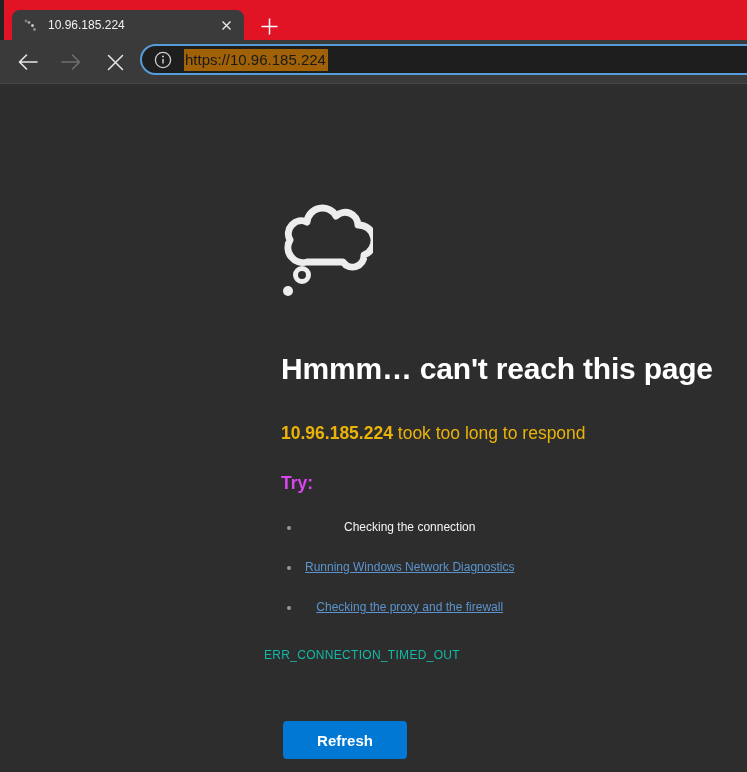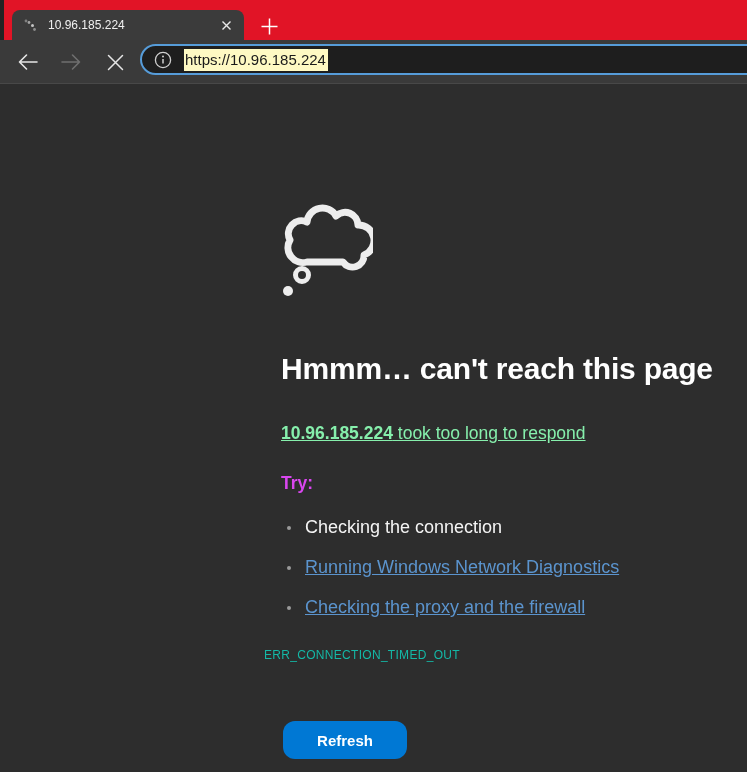--- a/index.html
+++ b/index.html
@@ -51,58 +51,57 @@
   .nav-forward { left: 54px; }
   .nav-stop    { left: 98px; }
   .addressbar {
     position: absolute; left: 140px; right: -16px; top: 44px; height: 31px;
     background: #1e1e1e; border: 2px solid #569cd9; border-radius: 16px;
     display: flex; align-items: center; padding-left: 12px;
   }
   .info-icon { width: 18px; height: 18px; flex: 0 0 auto; margin-right: 12px; }
   .url-text { font-size: 15px; white-space: nowrap; }
   .url-text .selected {
-    background: #fef9c3; color: #1a1a1a; display: inline-block;
+    background: #a16207; color: #1a1a1a; display: inline-block;
     padding: 2px 2px 3px 1px;
   }
 
   
   .content { position: absolute; left: 0; top: 85px; width: 599px; height: 687px; background: #2d2d2d; }
   .cloud-wrap { position: absolute; left: 281px; top: 117px; width: 92px; height: 106px; }
   .err-heading {
     position: absolute; left: 281px; top: 267px; color: #ffffff;
     font-size: 30px; font-weight: 700; letter-spacing: -0.2px; white-space: nowrap;
   }
   .err-subtitle {
-    position: absolute; left: 281px; top: 338px; color: #86efac; font-size: 17.5px;
+    position: absolute; left: 281px; top: 338px; color: #eab308; font-size: 17.5px;
     white-space: nowrap;
-    text-decoration: underline;
   }
   .err-subtitle b { font-weight: 700; }
   .try-label {
     position: absolute; left: 281px; top: 388px; color: #d946ef;
     font-size: 17.5px; font-weight: 700;
   }
   .suggestions { position: absolute; left: 281px; top: 424px; list-style: none; }
   .suggestions li {
     position: relative; padding-left: 24px; height: 40px; line-height: 37px;
-    font-size: 18px; color: #f4f4f4; white-space: nowrap;
+    font-size: 12px; color: #f4f4f4; white-space: nowrap; text-align: center;
   }
   .suggestions li::before {
     content: ""; position: absolute; left: 6px; top: 17px; width: 4px; height: 4px;
     border-radius: 50%; background: #9a9a9a;
   }
   .suggestions li a { color: #5b94ce; text-decoration: underline; cursor: pointer; }
   .err-code {
     position: absolute; left: 264px; top: 563px; color: #14b8a6;
     font-size: 12px; letter-spacing: 0.3px;
   }
   .refresh-btn {
     position: absolute; left: 283px; top: 636px; width: 124px; height: 38px;
-    background: #0078d4; color: #ffffff; border: none; border-radius: 12px;
+    background: #0078d4; color: #ffffff; border: none; border-radius: 4px;
     font-family: "Liberation Sans", sans-serif; font-size: 15px; font-weight: 700;
     display: flex; align-items: center; justify-content: center; cursor: pointer;
   }
 
   svg { display: block; }
 </style>
 </head>
 <body>
 
 <div class="tabstrip">

